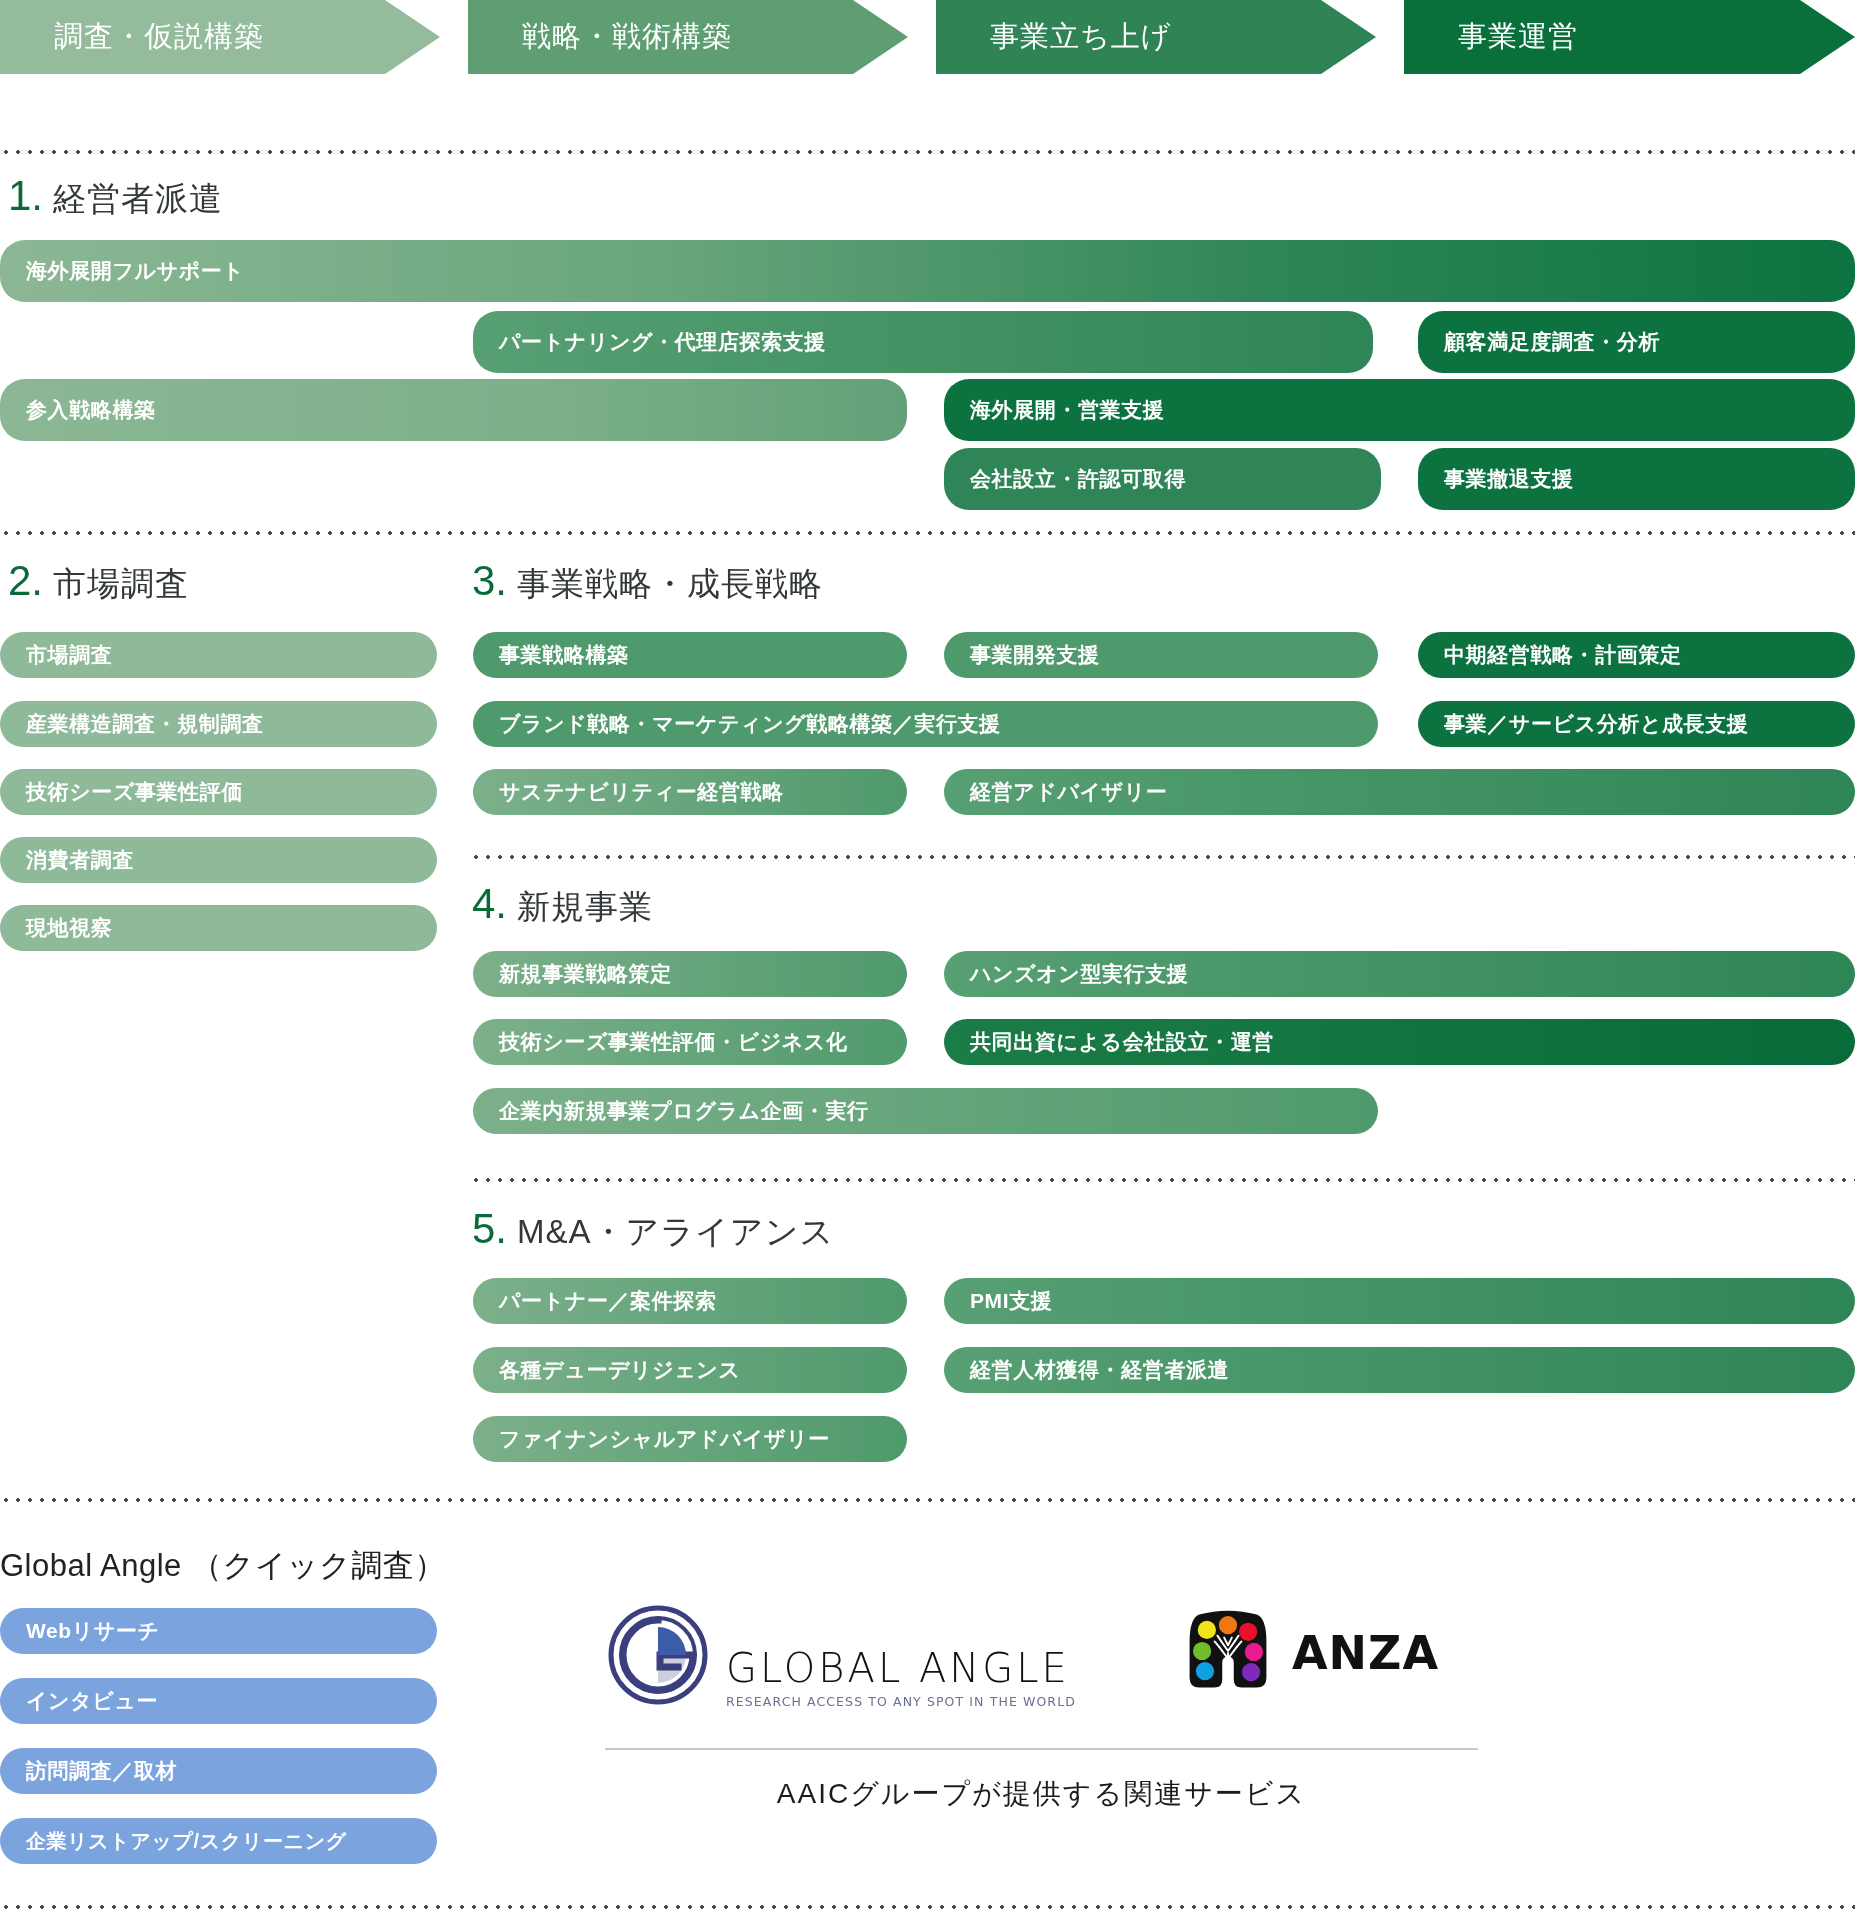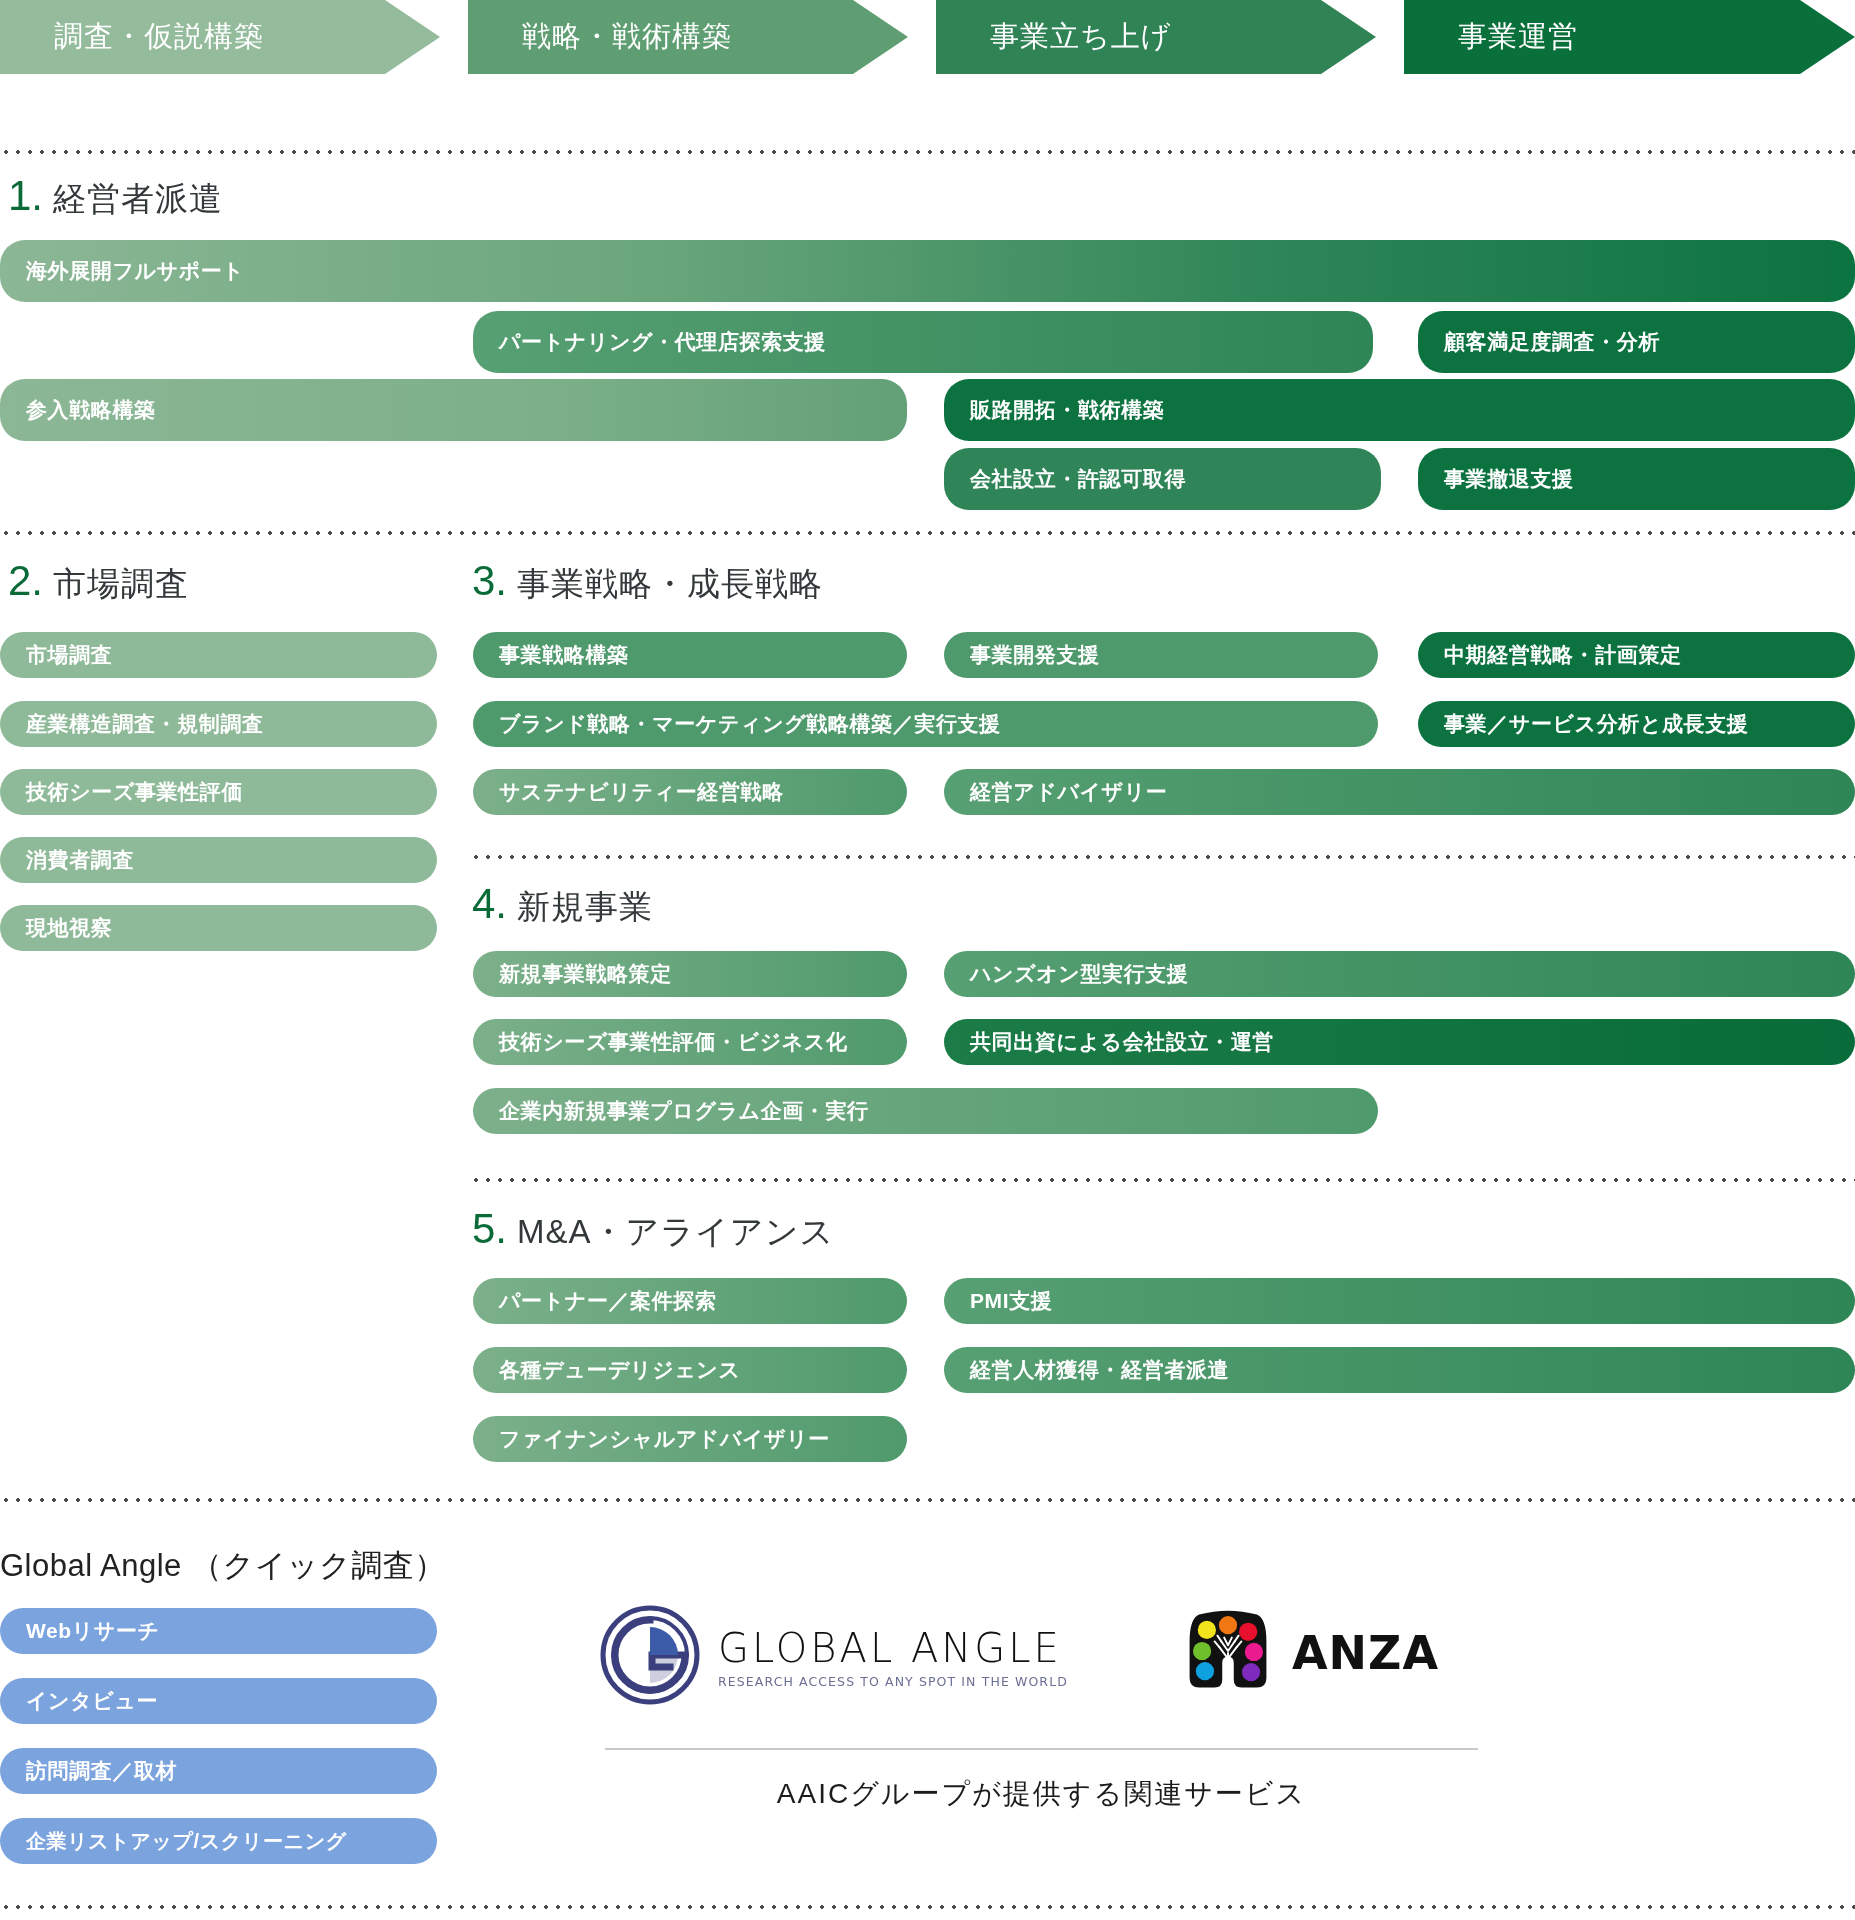--- a/index.html
+++ b/index.html
@@ -80,21 +80,21 @@
   .pill.leftcol { background: #8fba99; }
 
   
   .ga-title {
     position: absolute; left: 0px; top: 1545px;
     font-size: 31px; color: #222; letter-spacing: 0.5px; white-space: nowrap;
   }
   .logos {
     position: absolute; left: 600px; top: 1595px; width: 900px; height: 130px;
   }
-  .ga-logo { position: absolute; left: 0px; top: 10px; display: flex; align-items: center; }
+  .ga-logo { position: absolute; left: 8px; top: 10px; display: flex; align-items: flex-end; }
   .ga-word { margin-left: 18px; }
   .ga-word .big {
     font-size: 40px; letter-spacing: 3px; color: #111; font-weight: 300;
     font-family: "DejaVu Sans", sans-serif;
   }
   .ga-word .small {
     font-size: 12.5px; letter-spacing: 1.1px; color: #6b6f93; margin-top: 3px;
     font-family: "DejaVu Sans", sans-serif;
   }
   .anza-logo { position: absolute; left: 580px; top: 8px; display: flex; align-items: center; }
@@ -146,21 +146,21 @@
 <div class="pill tall t-mid2" style="left:473px; top:311px;  width:900px;">
   <span>パートナリング・代理店探索支援</span>
 </div>
 <div class="pill tall t-dark" style="left:1418px; top:311px;  width:437px;">
   <span>顧客満足度調査・分析</span>
 </div>
 <div class="pill tall t-light2" style="left:0px;   top:379px;  width:907px;">
   <span>参入戦略構築</span>
 </div>
 <div class="pill tall t-dark" style="left:944px;  top:379px;  width:911px;">
-  <span>販路開拓・戦術構築</span>
+  <span>海外展開・営業支援</span>
 </div>
 <div class="pill tall t-midsolid" style="left:944px; top:448px; width:437px;">
   <span>会社設立・許認可取得</span>
 </div>
 <div class="pill tall t-dark" style="left:1418px; top:448px;  width:437px;">
   <span>事業撤退支援</span>
 </div>
 
 <div class="sec-head" style="left:8px; top:557px;">
   <span class="sec-num">2.</span>

